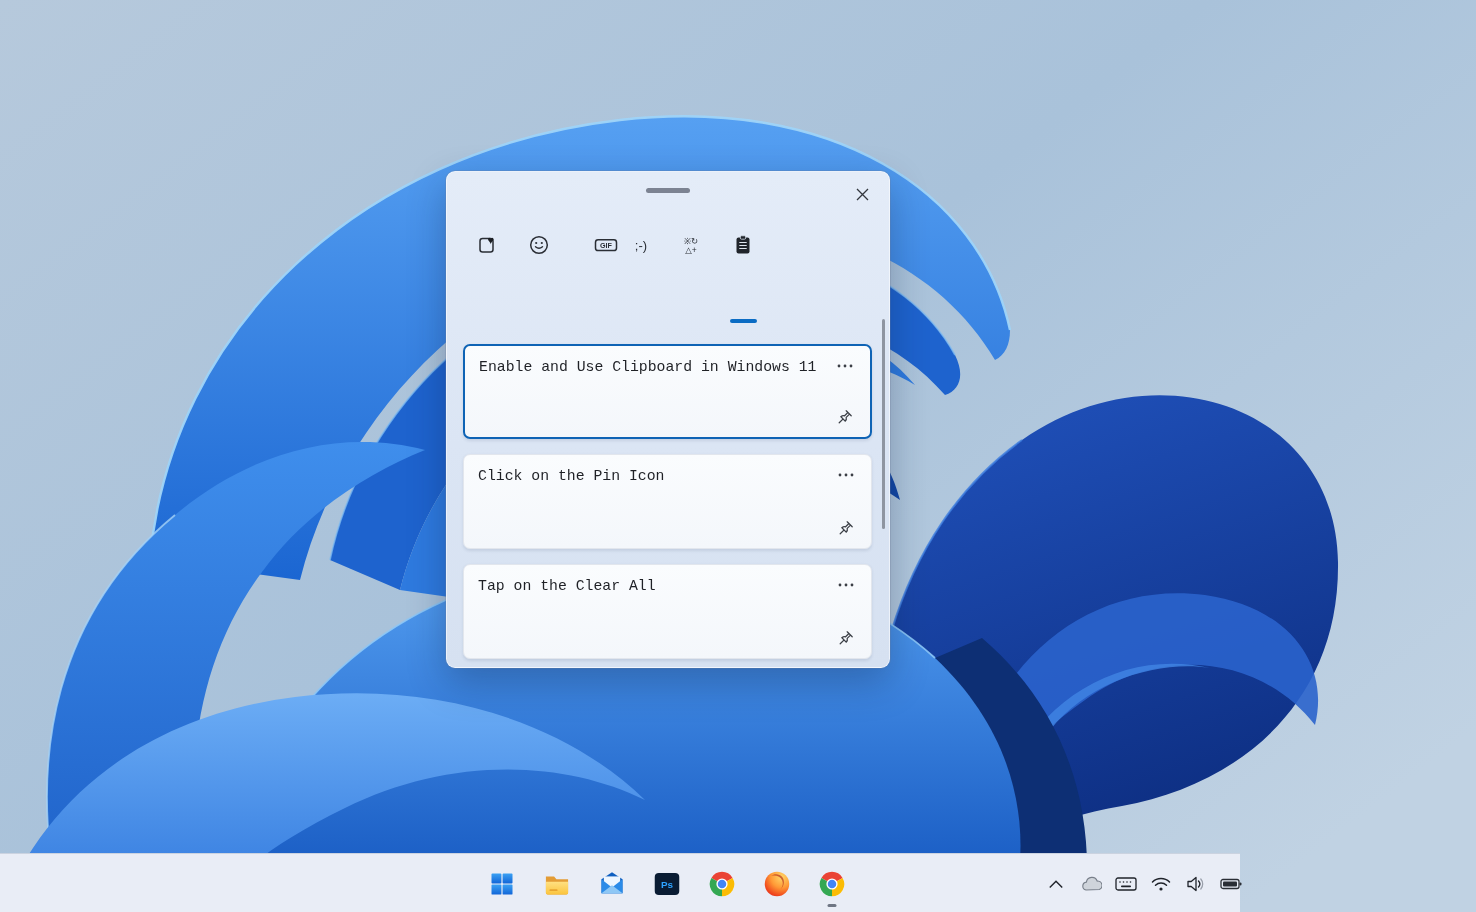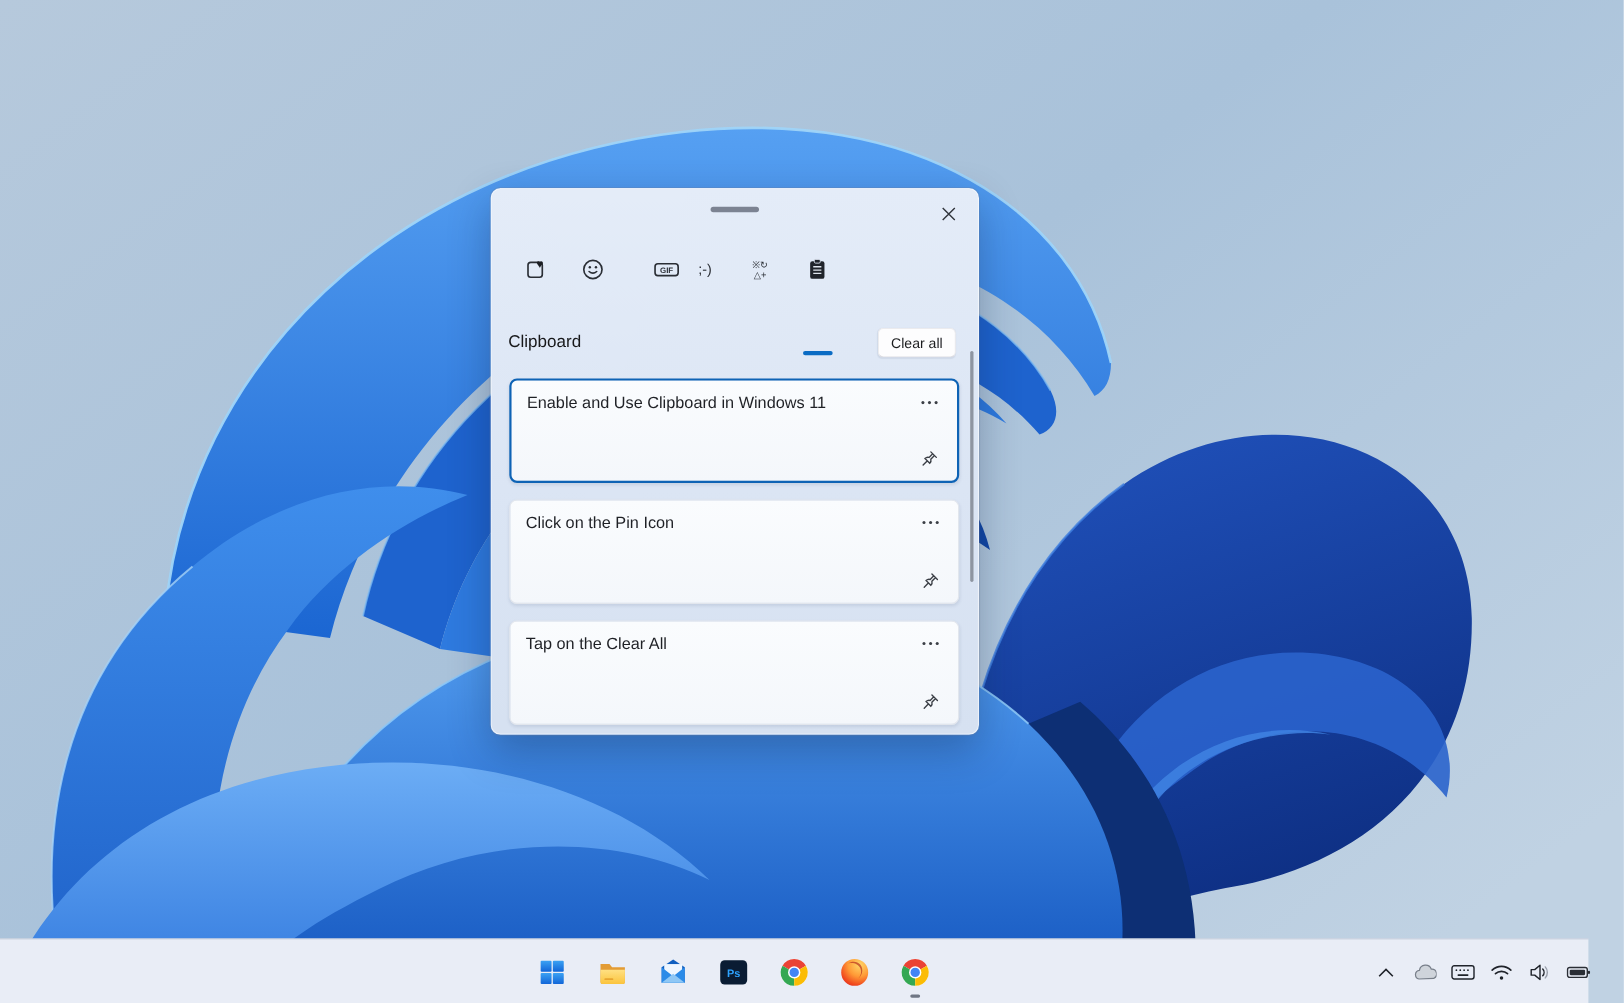--- a/index.html
+++ b/index.html
@@ -34,32 +34,33 @@
     padding:5px 11px; cursor:pointer; box-shadow:0 1px 1px rgba(20,30,60,0.07);
   }
 
   .cards { position:absolute; left:16px; top:172px; width:409px; }
   .card {
     position:relative; width:100%; height:95px; margin-bottom:15px; border-radius:7px;
     background:linear-gradient(180deg,#fafcfe,#f4f7fb);
     border:1px solid #e2e6ed;
     box-shadow:0 1.5px 3px rgba(20,40,80,0.10);
     cursor:pointer;
+    font-family:Liberation Mono, monospace;
   }
   .card.selected { border:2px solid #0e63b5; }
   .card-text { position:absolute; left:14px; top:13px; right:48px; font-size:14.8px; color:#1f2126; }
   .card-more { position:absolute; right:12px; top:10px; width:26px; height:20px;
     display:flex; align-items:center; justify-content:center; border-radius:4px; cursor:pointer; }
   .card-pin { position:absolute; right:12px; bottom:8px; width:26px; height:24px;
     display:flex; align-items:center; justify-content:center; border-radius:4px; cursor:pointer; }
   .scroll-thumb { position:absolute; right:4px; top:147px; width:3px; height:210px;
     border-radius:2px; background:#8e95a1; cursor:pointer; }
 
   
-  .taskbar { position:absolute; left:0; bottom:0; width:1444px; height:59px;
+  .taskbar { position:absolute; left:0; bottom:0; width:1240px; height:59px;
     background:#e9edf6; border-top:1px solid rgba(150,162,182,0.35); }
   .task-apps { position:absolute; left:488px; top:0; height:59px; display:flex; align-items:center; gap:27px; }
   .task-icon { position:relative; width:28px; height:28px; display:flex; align-items:center; justify-content:center; cursor:pointer; }
   .task-icon svg { width:28px; height:28px; }
   .run-indicator { position:absolute; left:50%; transform:translateX(-50%); bottom:-9px;
     width:9px; height:3px; border-radius:2px; background:#6f7684; }
   .tray { position:absolute; right:2px; top:0; height:59px; display:flex; align-items:center; gap:13px; }
   .tray-icon { width:22px; height:22px; display:flex; align-items:center; justify-content:center; cursor:pointer; color:#1f232a; }
 </style>
 </head>
@@ -166,24 +167,20 @@
       <div class="tab" style="left:277px">
         <svg width="24" height="24" viewBox="0 0 24 24">
           <rect x="5.5" y="4.5" width="13" height="16" rx="2" fill="#20242b"></rect>
           <rect x="9.3" y="2.8" width="5.4" height="3.4" rx="1.2" fill="#20242b" stroke="#dbe3ef" stroke-width="0.8"></rect>
           <path d="M8.3,9.5 H15.7 M8.3,12.5 H15.7 M8.3,15.5 H15.7" stroke="#dfe5ee" stroke-width="1.2"></path>
         </svg>
       </div>
       <div class="tab-underline" style="left:283px; background:#0b6cc4;"></div>
     </div>
 
-    <div class="panel-header">
-      <span class="panel-title">Clipboard</span>
-      <button class="clear-all">Clear all</button>
-    </div>
 
     <div class="cards">
 
       <div class="card selected">
         <div class="card-text">Enable and Use Clipboard in Windows 11</div>
         <div class="card-more">
           <svg width="16" height="4" viewBox="0 0 16 4">
             <circle cx="2" cy="2" r="1.4" fill="#3b3f46"></circle>
               <circle cx="8" cy="2" r="1.4" fill="#3b3f46"></circle>
               <circle cx="14" cy="2" r="1.4" fill="#3b3f46"></circle>

